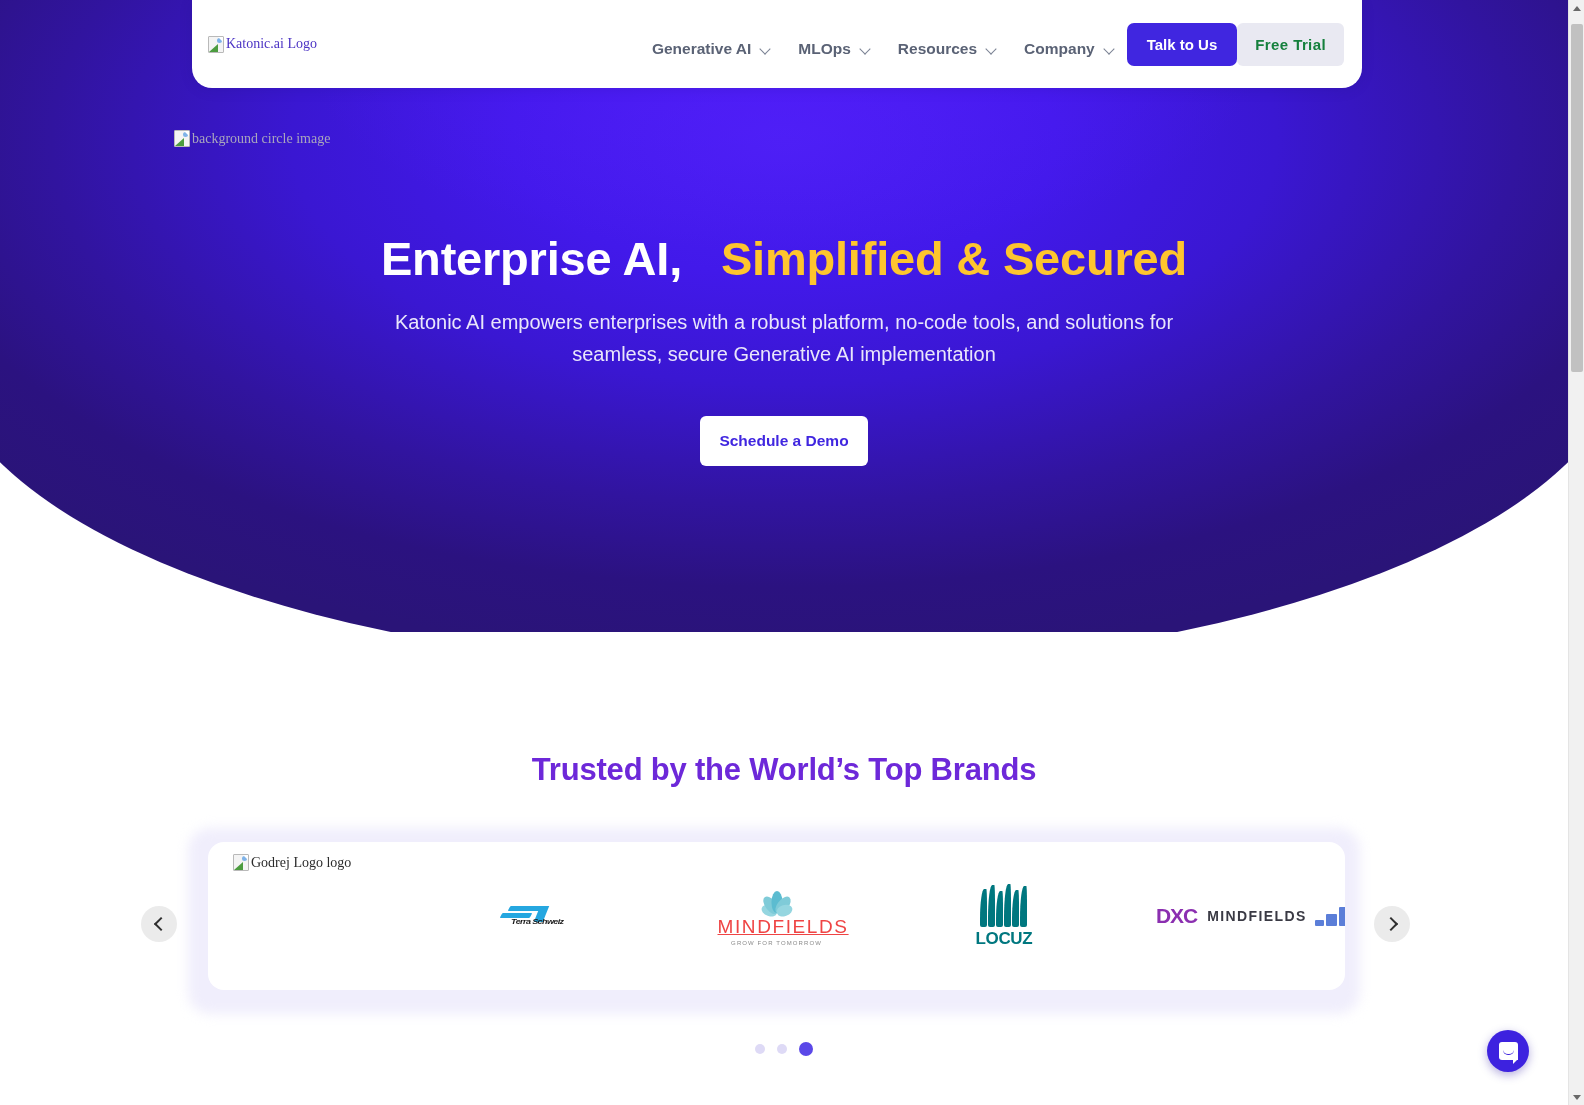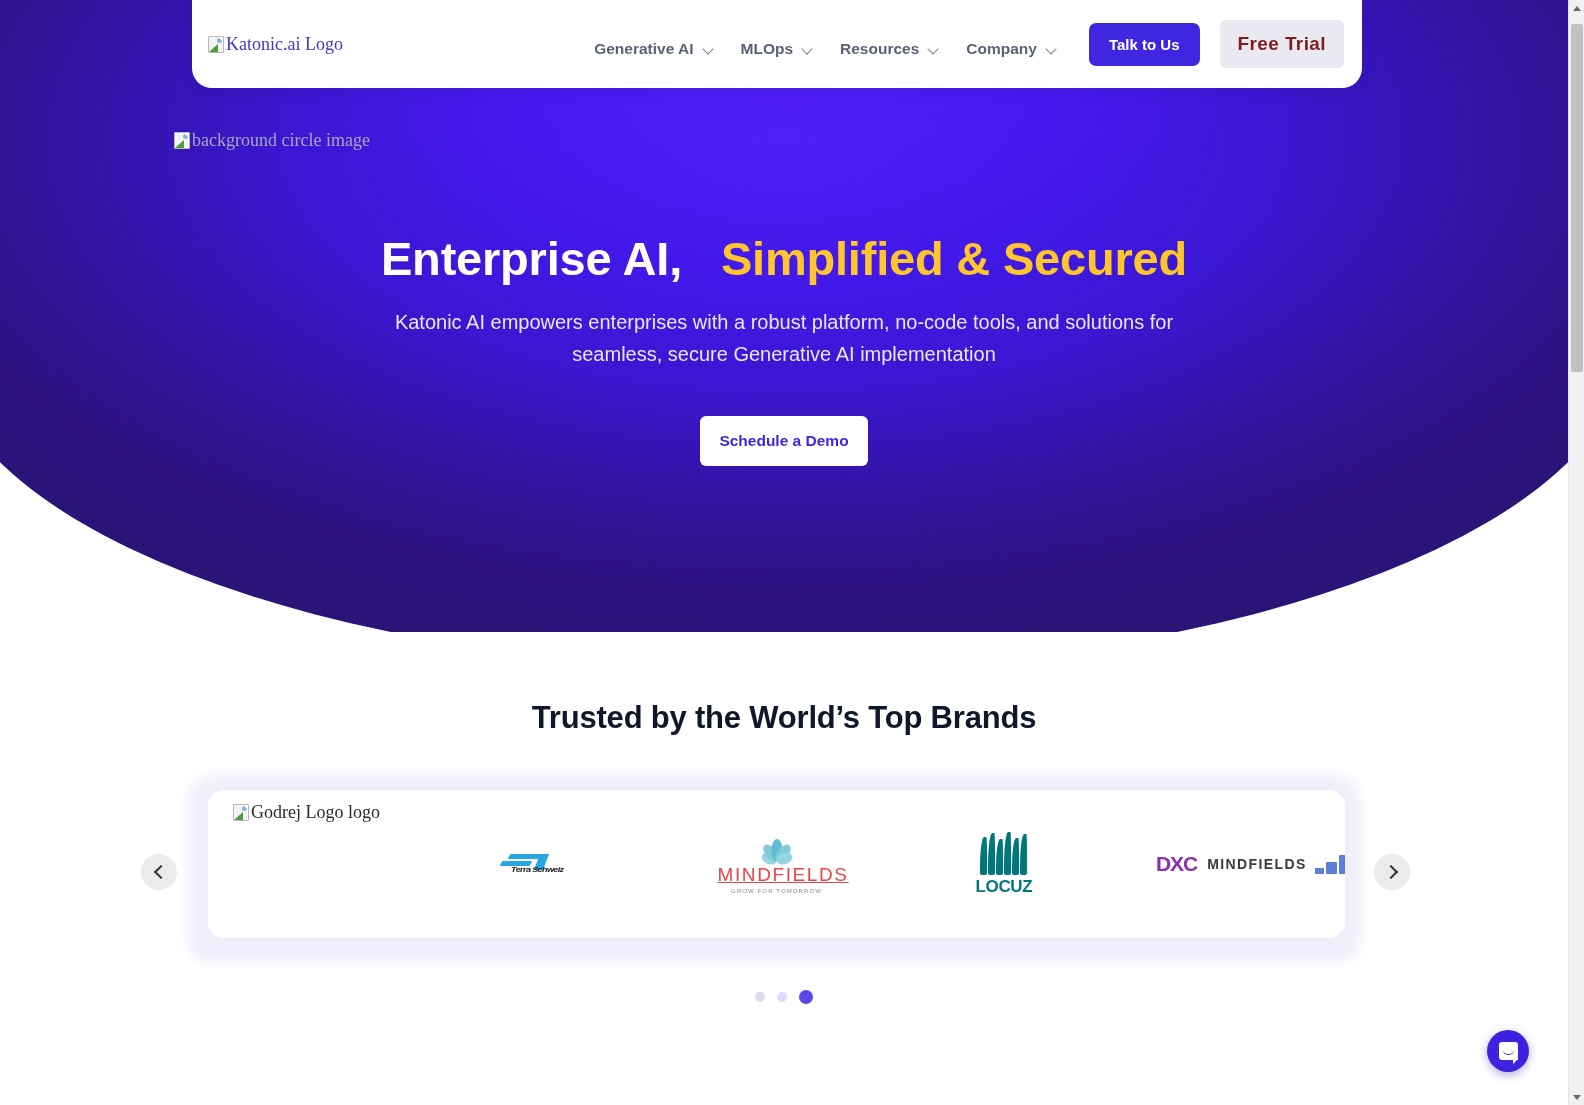--- a/index.html
+++ b/index.html
@@ -42,21 +42,21 @@
     position: absolute;
     left: 0; top: 0; right: 0; bottom: 0;
     background: radial-gradient(ellipse 40% 26% at 50% 40%, rgba(86,30,255,0.55) 0%, rgba(86,30,255,0.0) 70%);
   }
 
   
   .broken-img {
     display: inline-flex;
     align-items: center;
     font-family: "Liberation Serif", serif;
-    font-size: 18px;
+    font-size: 14px;
     white-space: nowrap;
   }
   .broken-img .glyph {
     width: 16px; height: 17px;
     margin-right: 2px;
     flex: 0 0 16px;
     position: relative;
     background: #f4f4f4;
     border: 1px solid #b9b9b9;
     border-radius: 1px;
@@ -137,39 +137,39 @@
     position: absolute;
     left: 1px; top: 0px;
     width: 7px; height: 7px;
     border-right: 1.6px solid #7b8394;
     border-bottom: 1.6px solid #7b8394;
     transform: rotate(45deg);
   }
   #header-actions {
     display: flex;
     align-items: center;
-    gap: 20px;
-    margin-left: 32px;
+    gap: 0;
+    margin-left: 12px;
   }
   #talk-btn {
     background: #4026e0;
     color: #ffffff;
     font-size: 15px;
     font-weight: bold;
     border: none;
     border-radius: 7px;
     padding: 13px 20px;
     cursor: pointer;
     white-space: nowrap;
     font-family: "Liberation Sans", sans-serif;
   }
   #trial-btn {
     background: #e9e9f2;
-    color: #7f1d1d;
-    font-size: 19px;
+    color: #15803d;
+    font-size: 15px;
     font-weight: bold;
     border: none;
     border-radius: 6px;
     padding: 13px 18px;
     cursor: pointer;
     white-space: nowrap;
     letter-spacing: 0.4px;
     font-family: "Liberation Sans", sans-serif;
   }
 
@@ -214,24 +214,24 @@
   
   #brands {
     position: absolute;
     left: 0; top: 632px;
     width: 1568px;
     height: 473px;
     background: #ffffff;
   }
   #brands-title {
     text-align: center;
-    margin-top: 68px;
+    margin-top: 120px;
     font-size: 31px;
     font-weight: bold;
-    color: #0f172a;
+    color: #6d28d9;
     letter-spacing: -0.2px;
   }
 
   #carousel {
     position: relative;
     margin-top: 54px;
     height: 210px;
   }
   #carousel-glow {
     position: absolute;

